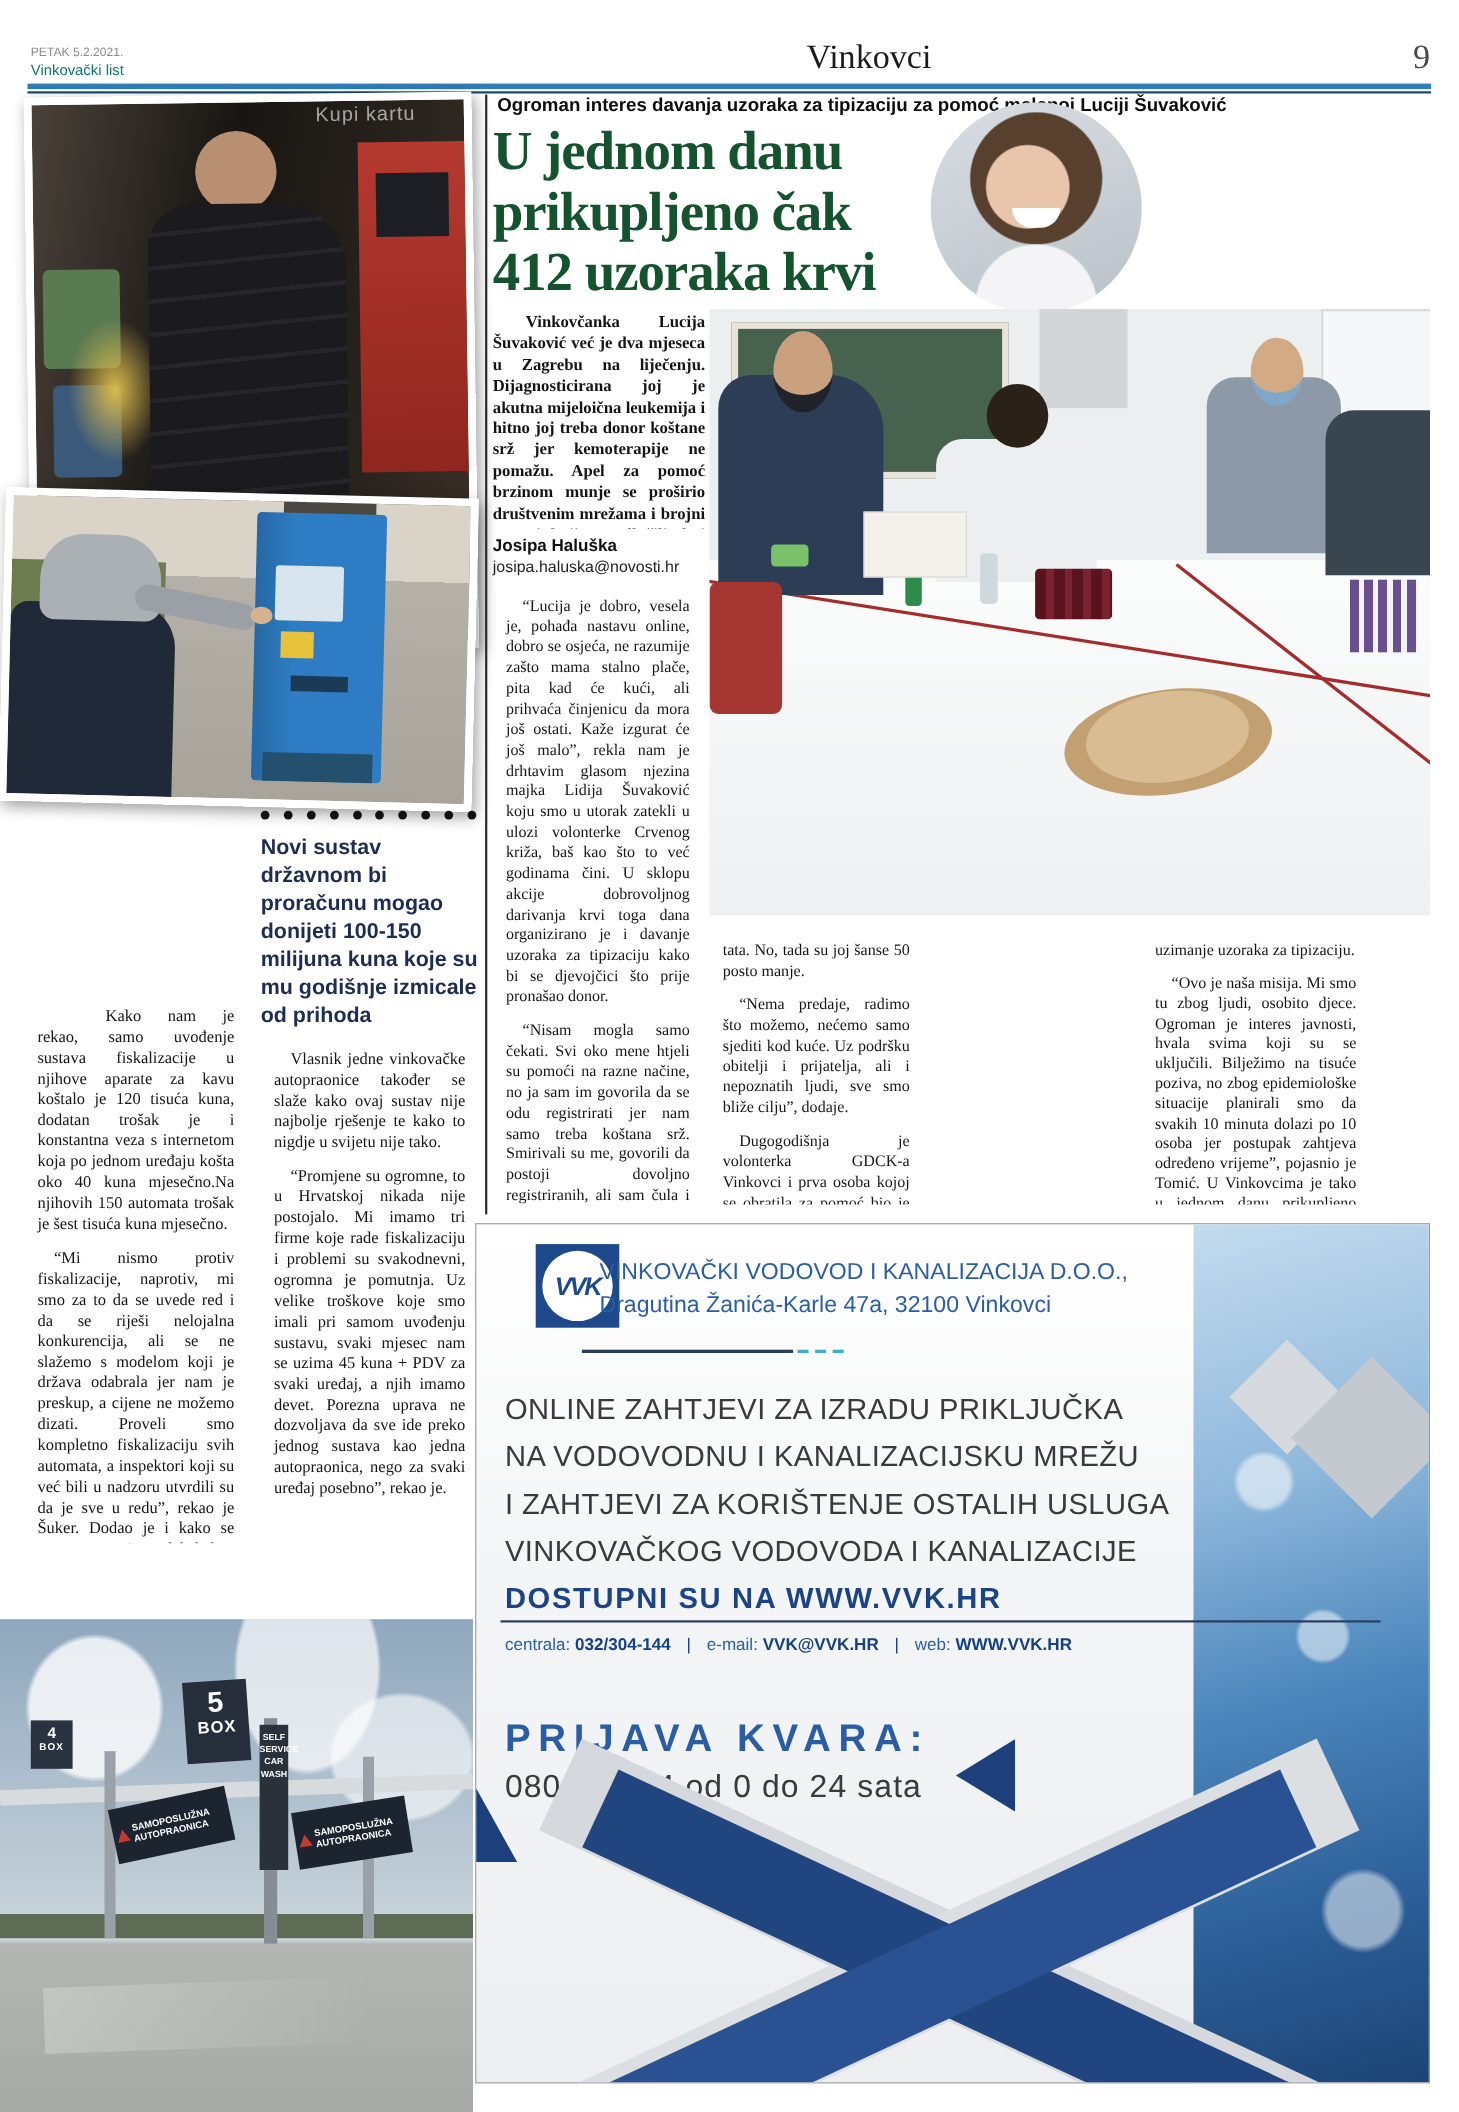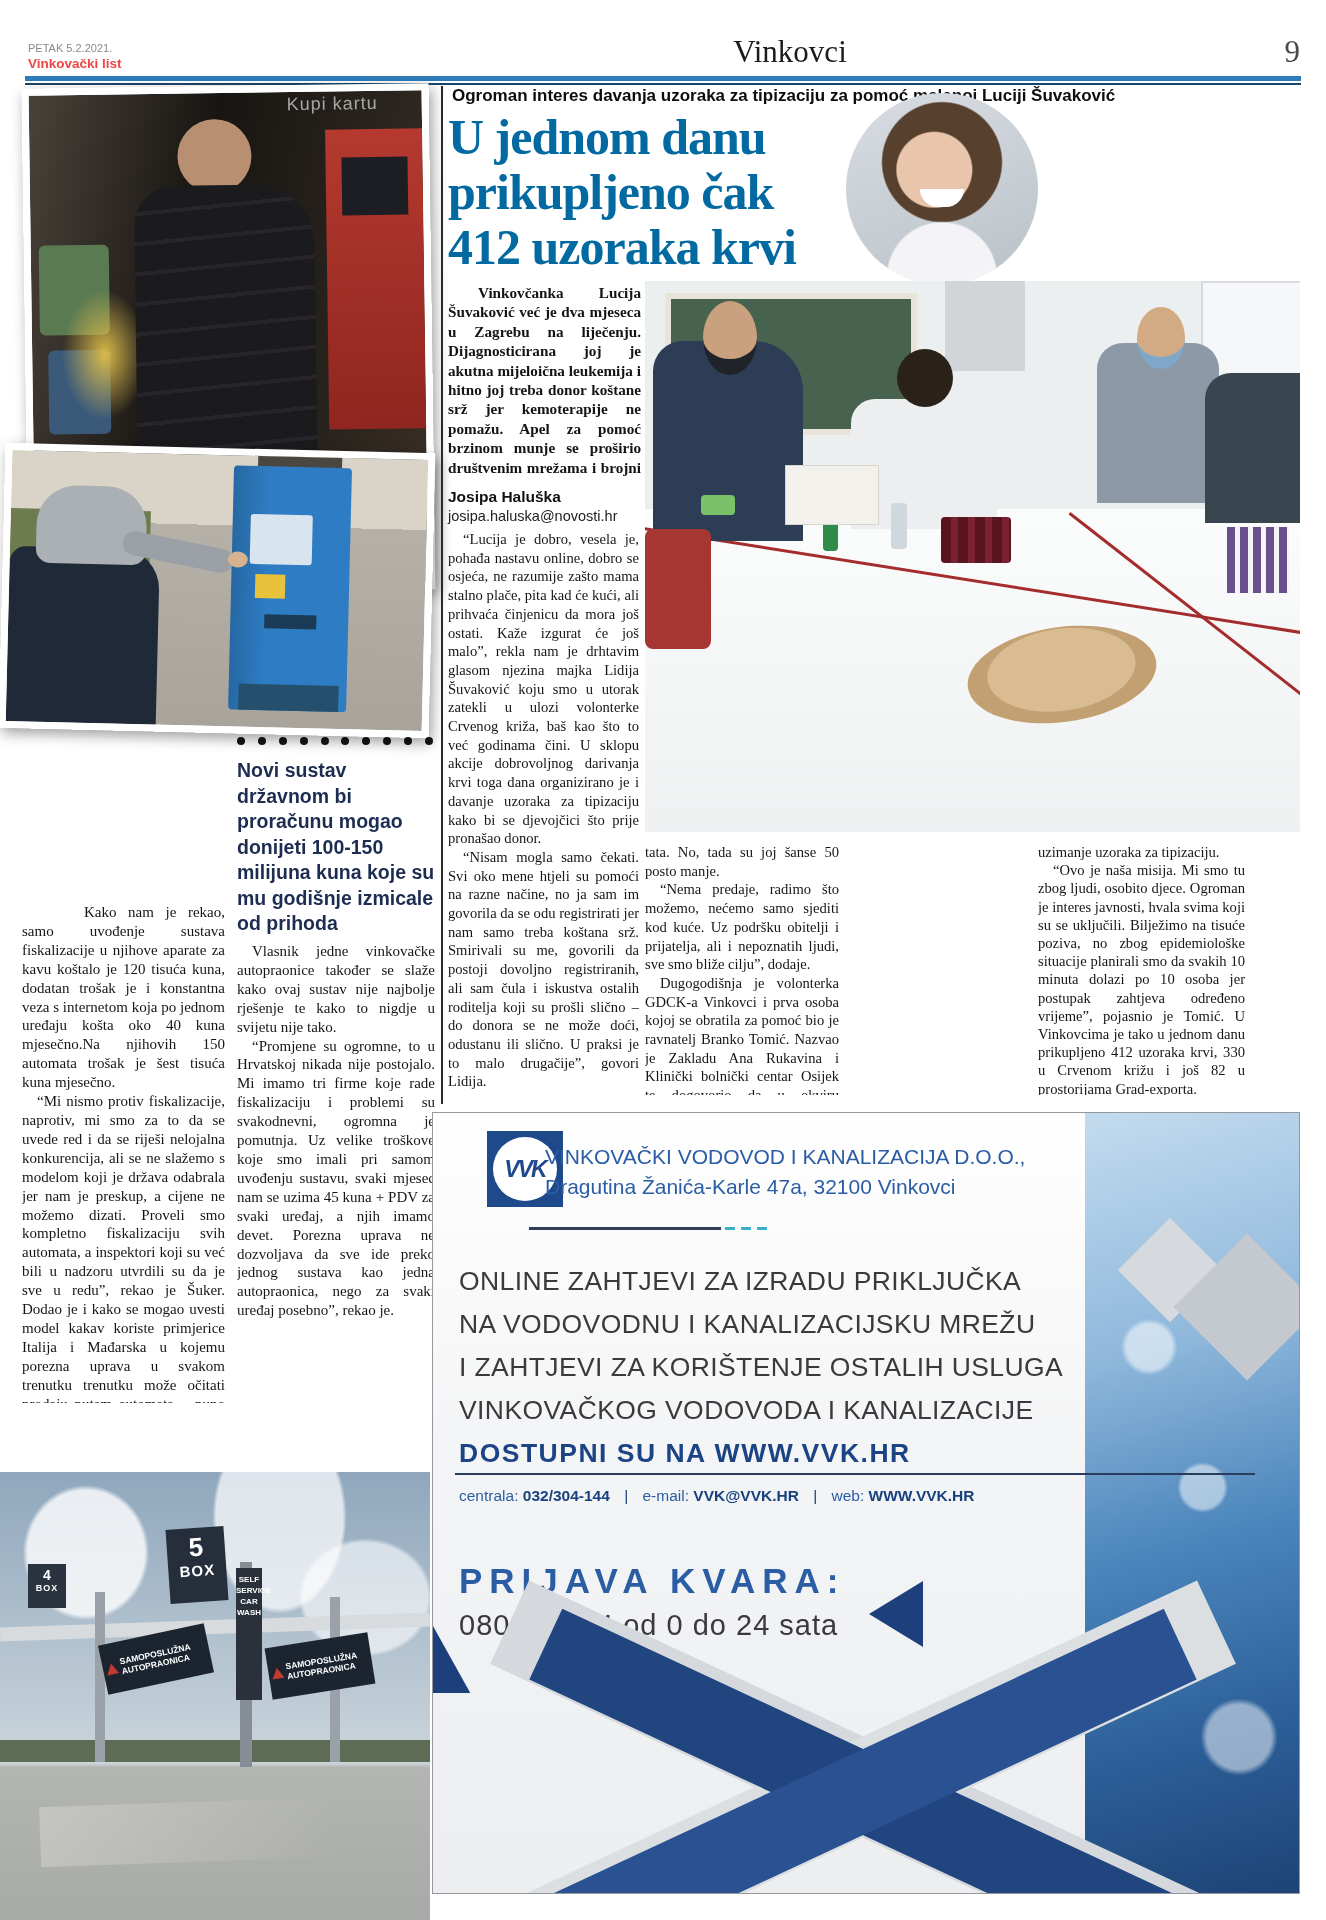--- a/index.html
+++ b/index.html
@@ -2,34 +2,34 @@
 <html><head>
 <meta charset="utf-8">
 <style>
   html,body{margin:0;padding:0;background:#ffffff;}
   #page{position:relative;width:1326px;height:1920px;background:#fff;overflow:hidden;
         font-family:"Liberation Sans",sans-serif;color:#141414;}
   .a{position:absolute;}
   .ser{font-family:"Liberation Serif",serif;}
   .san{font-family:"Liberation Sans",sans-serif;}
   .ncol{font-family:"Liberation Serif",serif;text-align:justify;color:#151515;overflow:hidden;}
-  .ncol p{margin:0;text-indent:15px;}
+  .ncol p{margin:12px;text-indent:15px;}
   .ncol p.ni{text-indent:0;}
   .ncol p.bi{text-indent:62px;}
   .photoF{border:7px solid #fff;box-shadow:3px 5px 14px rgba(0,0,0,.38);}
   .dot{width:8px;height:8px;border-radius:50%;background:#111;display:inline-block;}
   .tri{width:0;height:0;border-left:6px solid transparent;border-right:6px solid transparent;border-bottom:11px solid #c23b31;}
 </style>
 </head>
 <body>
 
 <div id="page">
 
   <div class="a san" style="left:28px;top:42px;font-size:11px;color:#8a8a8a;">PETAK 5.2.2021.</div>
-  <div class="a san" style="left:28px;top:56px;font-size:13.5px;font-weight:bold;color:#ef4444;">Vinkovački list</div>
+  <div class="a san" style="left:28px;top:56px;font-size:13.5px;font-weight:normal;color:#0f766e;">Vinkovački list</div>
   <div class="a ser" style="left:620px;top:34px;width:340px;text-align:center;font-size:31px;color:#1b1b1b;">Vinkovci</div>
   <div class="a ser" style="left:1240px;top:34px;width:60px;text-align:right;font-size:31px;color:#4a4a4a;">9</div>
   <div class="a" style="left:25px;top:76px;width:1276px;height:5px;background:#2e7cba;"></div>
   <div class="a" style="left:25px;top:83px;width:1276px;height:2px;background:#17466c;"></div>
 
   <div class="a photoF" style="left:25px;top:86px;width:393px;height:492px;transform:rotate(-0.8deg);
               background:linear-gradient(100deg,#4a423a,#181512 40%,#2a241e 75%,#3a2f26);overflow:hidden;">
     <div class="a" style="left:296px;top:38px;width:97px;height:300px;background:linear-gradient(180deg,#b5392f,#8f261f);"></div>
     <div class="a" style="left:312px;top:66px;width:66px;height:58px;background:#1d1d24;"></div>
     <div class="a" style="left:8px;top:150px;width:70px;height:90px;background:#5a7a52;border-radius:6px;"></div>
@@ -78,21 +78,21 @@
 
   <div class="a ncol" style="left:237px;top:942px;width:198px;height:460px;font-size:15px;line-height:18.9px;">
     <p>Vlasnik jedne vinkovačke autopraonice također se slaže kako ovaj sustav nije najbolje rješenje te kako to nigdje u svijetu nije tako.</p>
     <p>“Promjene su ogromne, to u Hrvatskoj nikada nije postojalo. Mi imamo tri firme koje rade fiskalizaciju i problemi su svakodnevni, ogromna je pomutnja. Uz velike troškove koje smo imali pri samom uvođenju sustavu, svaki mjesec nam se uzima 45 kuna + PDV za svaki uređaj, a njih imamo devet. Porezna uprava ne dozvoljava da sve ide preko jednog sustava kao jedna autopraonica, nego za svaki uređaj posebno”, rekao je.</p>
   </div>
 
   <div class="a" style="left:441px;top:86px;width:2px;height:1018px;background:#2a2a2a;"></div>
 
   <div class="a san" style="left:452px;top:86px;width:780px;font-size:17px;font-weight:bold;color:#0d0d0d;">Ogroman interes davanja uzoraka za tipizaciju za pomoć malenoj Luciji Šuvaković</div>
 
-  <div class="a ser" style="left:448px;top:110px;width:420px;font-size:50px;line-height:55px;font-weight:bold;letter-spacing:-1px;color:#0369a1;">
+  <div class="a ser" style="left:448px;top:110px;width:420px;font-size:50px;line-height:55px;font-weight:bold;letter-spacing:-1px;color:#14532d;">
     <div>U jednom danu</div>
     <div>prikupljeno čak</div>
     <div>412 uzoraka krvi</div>
   </div>
 
   <div class="a" style="left:846px;top:93px;width:192px;height:192px;border-radius:50%;overflow:hidden;
               background:
                 radial-gradient(circle at 50% 96%, #f4f4f6 0 26%, rgba(0,0,0,0) 27%),
                 radial-gradient(circle at 46% 40%, #e9c6ab 0 24%, rgba(0,0,0,0) 25%),
                 radial-gradient(circle at 50% 36%, #58402e 0 38%, rgba(0,0,0,0) 39%),

